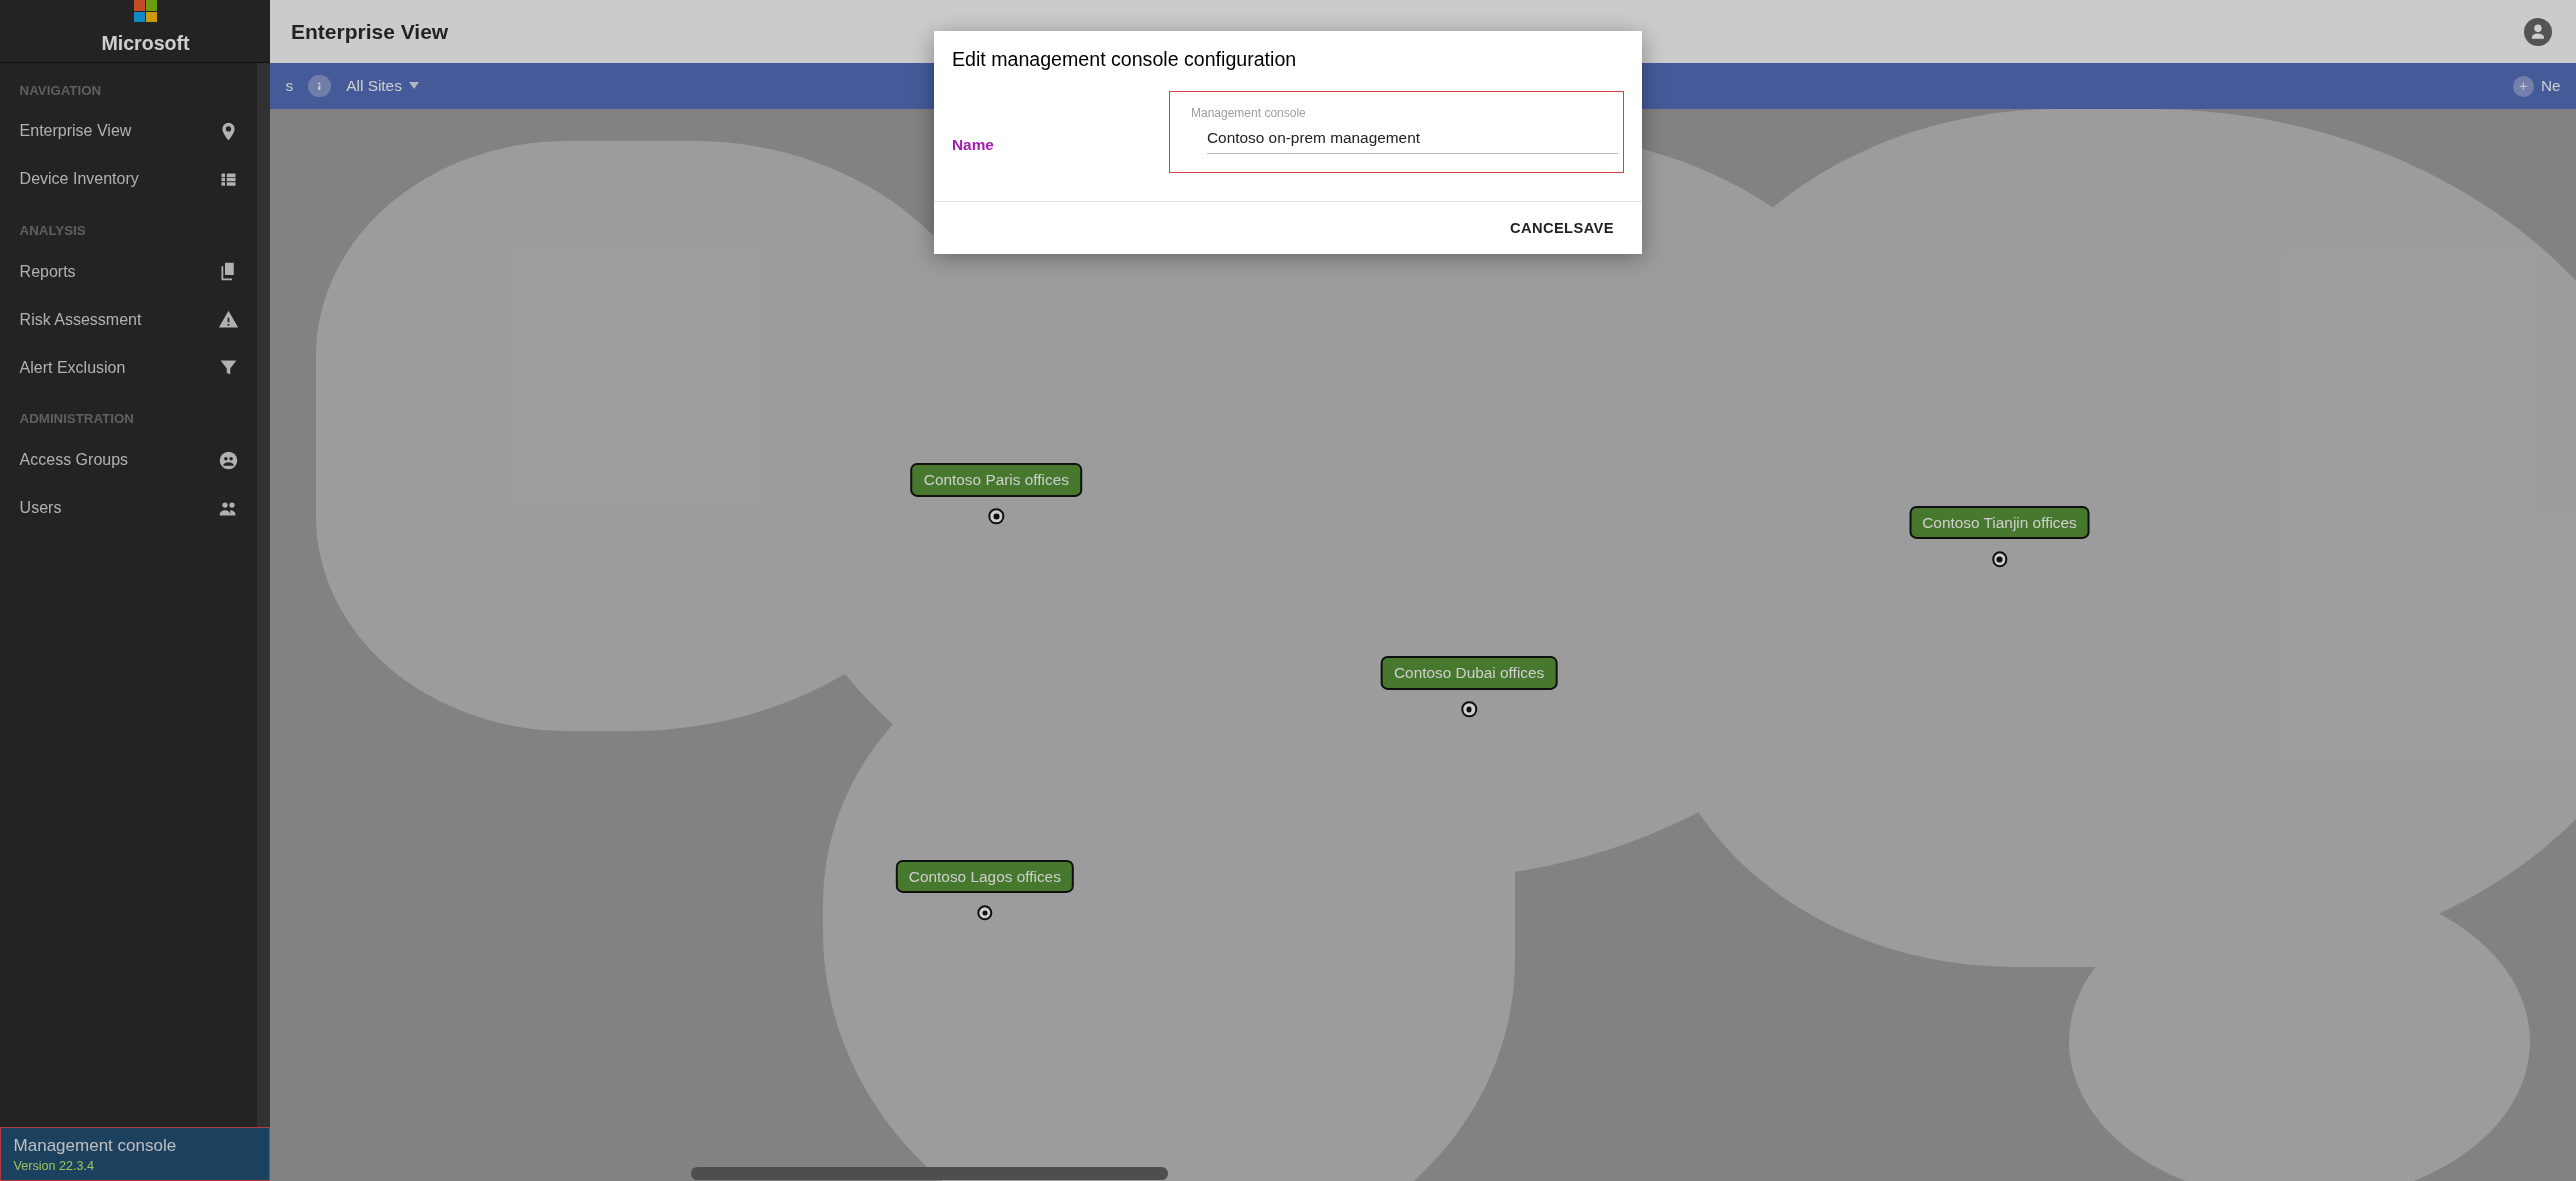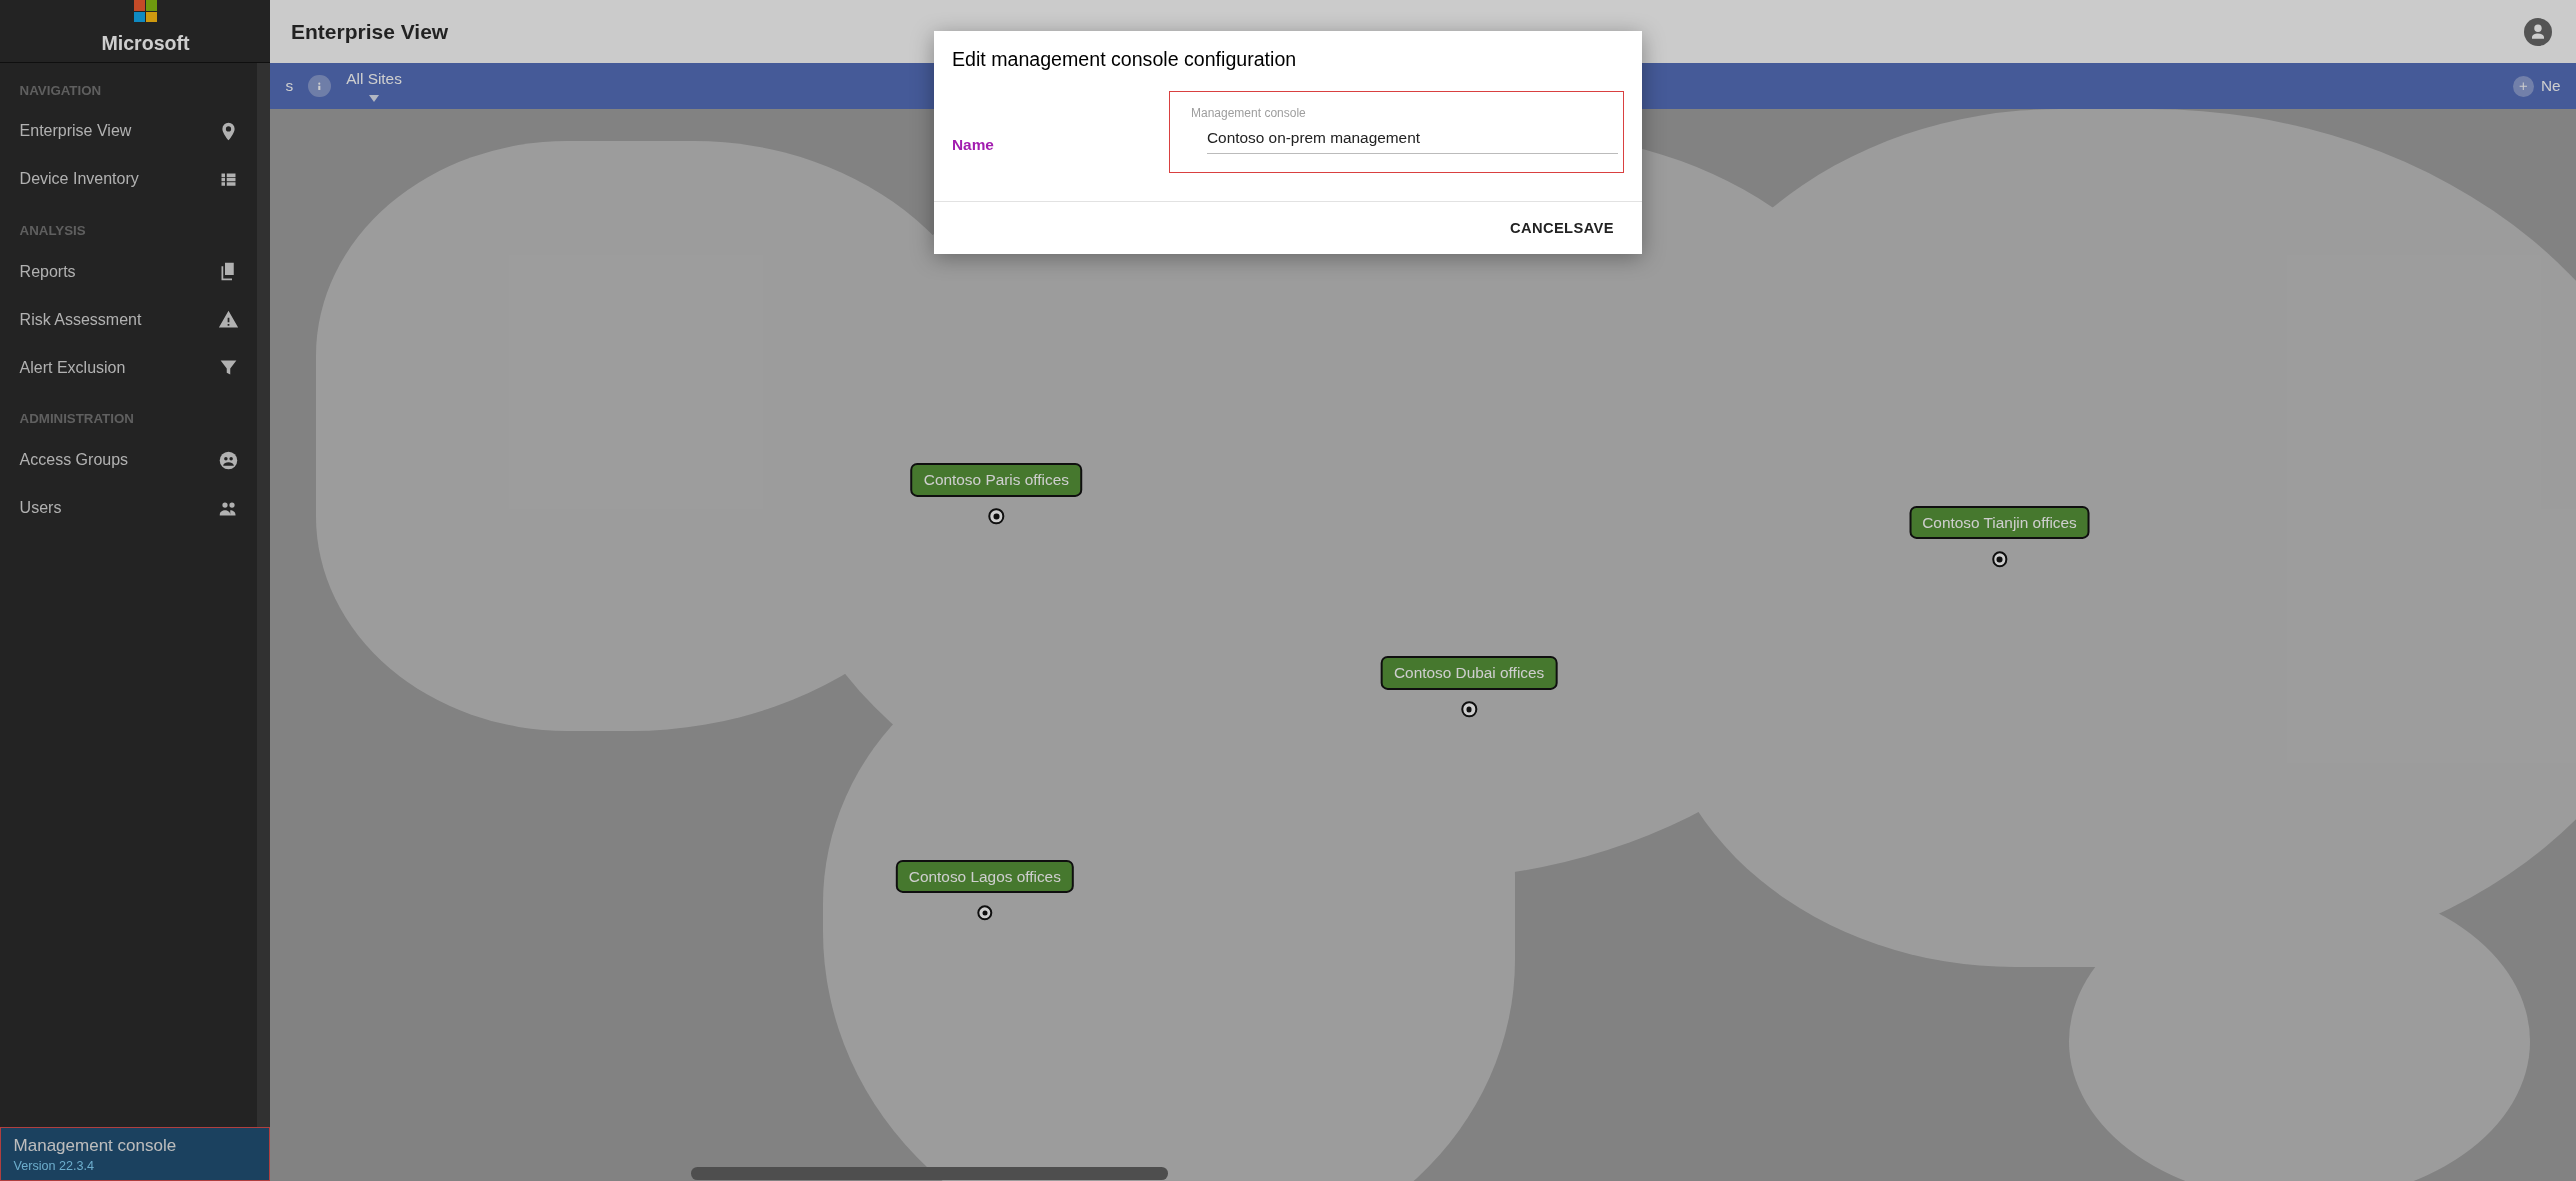--- a/index.html
+++ b/index.html
@@ -47,21 +47,21 @@
     .nav-item .label{font-size:16px;color:#d8d8d8;}
     .nav-item .ic{width:21px;height:21px;display:flex;align-items:center;justify-content:center;}
     .nav-item .ic svg{width:21px;height:21px;fill:#d8d8d8;}
     .console-box{
       position:absolute;left:0;bottom:0;right:0;
       padding:8.4px 12.6px 7px;
       border:1.4px solid #d94040;
       background:#11436b;
     }
     .console-box .name{font-size:17px;color:#e8e8e8;}
-    .console-box .ver{font-size:12.6px;color:#7dd3fc;margin-top:2.8px;}
+    .console-box .ver{font-size:12.6px;color:#bef264;margin-top:2.8px;}
 
     
     .main{
       position:absolute;left:270px;right:0;top:0;bottom:0;
       background:#fbfbfb;
       display:flex;flex-direction:column;
     }
     .topbar{
       height:63px;display:flex;align-items:center;justify-content:space-between;
       padding:0 24px 0 21px;
@@ -75,21 +75,21 @@
     .blue-bar{
       height:46px;background:#4864b7;color:#fff;
       display:flex;align-items:center;justify-content:space-between;
       padding:0 15.4px;
     }
     .blue-left{display:flex;align-items:center;gap:15.4px;}
     .info-circle{
       width:22.4px;height:22.4px;border-radius:50%;background:#ffffff50;
       display:flex;align-items:center;justify-content:center;color:#fff;
     }
-    .sites-drop{display:flex;align-items:center;gap:7px;font-size:15.4px;cursor:pointer;flex-direction:column;}
+    .sites-drop{display:flex;align-items:center;gap:7px;font-size:15.4px;cursor:pointer;}
     .sites-drop .tri{width:0;height:0;border-left:5.6px solid transparent;border-right:5.6px solid transparent;border-top:7px solid #ffffffcc;}
     .blue-right{display:flex;align-items:center;gap:7px;font-size:15.4px;cursor:pointer;}
     .plus-circle{
       width:21px;height:21px;border-radius:50%;background:#ffffff55;
       display:flex;align-items:center;justify-content:center;
     }
     .plus-circle svg{width:12.6px;height:12.6px;fill:#fff;}
 
     .map-wrap{flex:1;position:relative;overflow:hidden;background:#9a9a9a;}
     .map-canvas{position:absolute;inset:0;}

